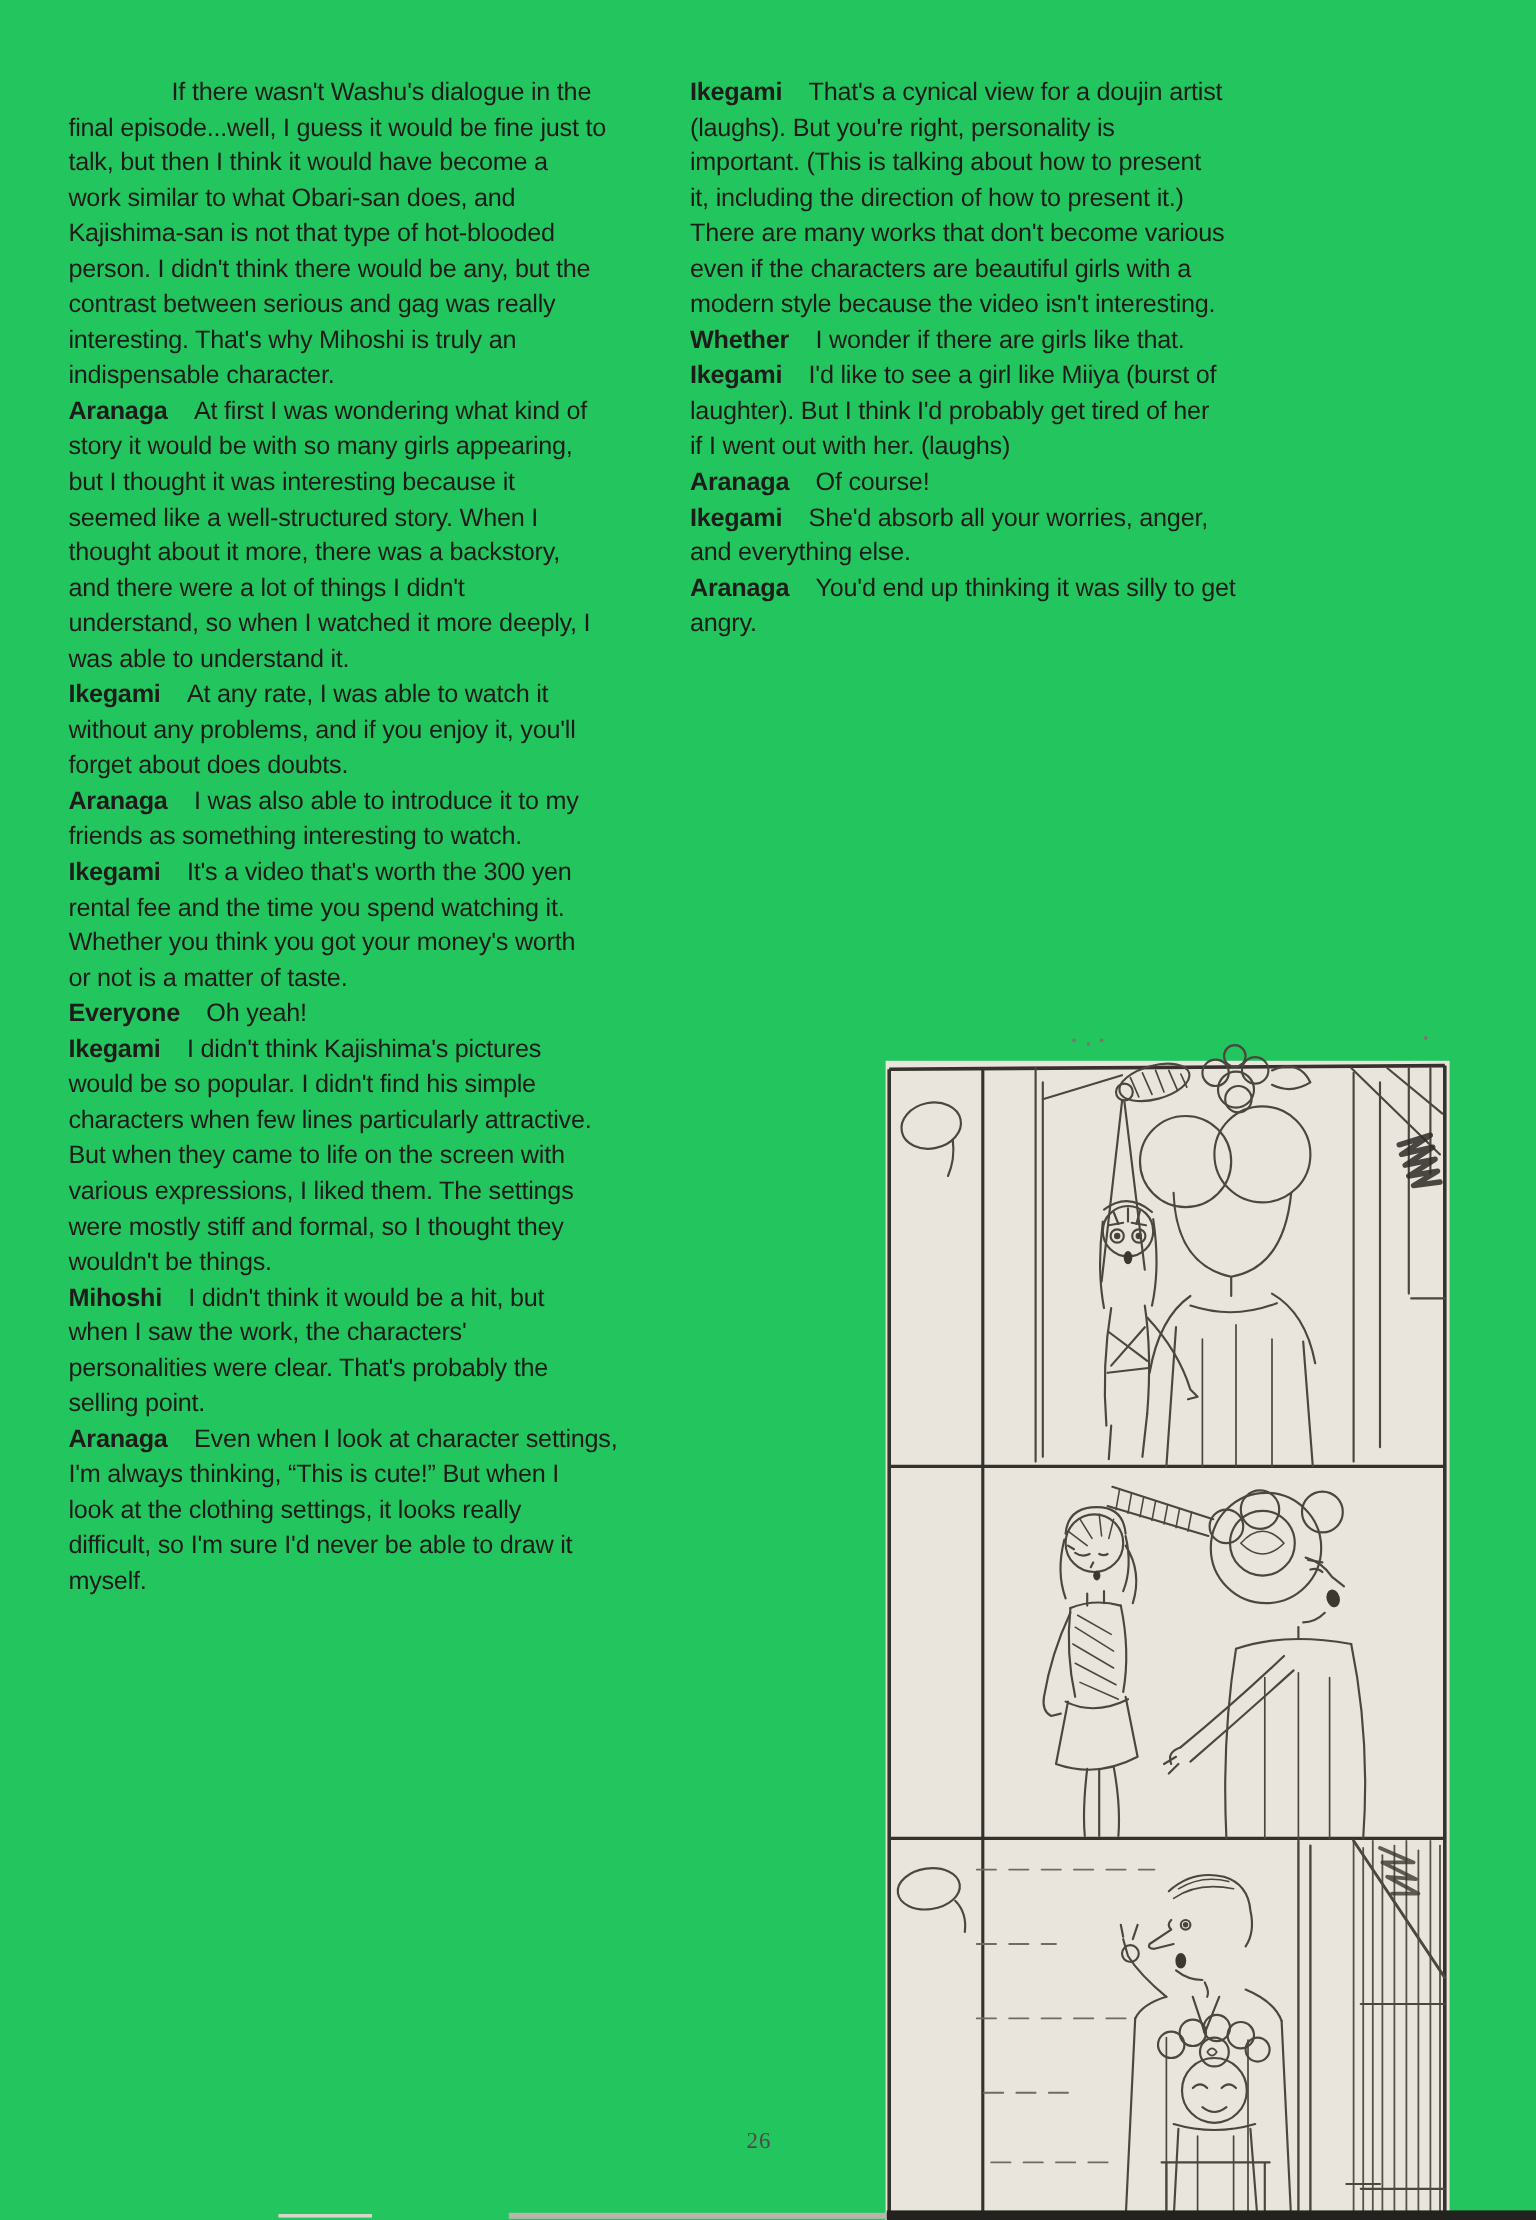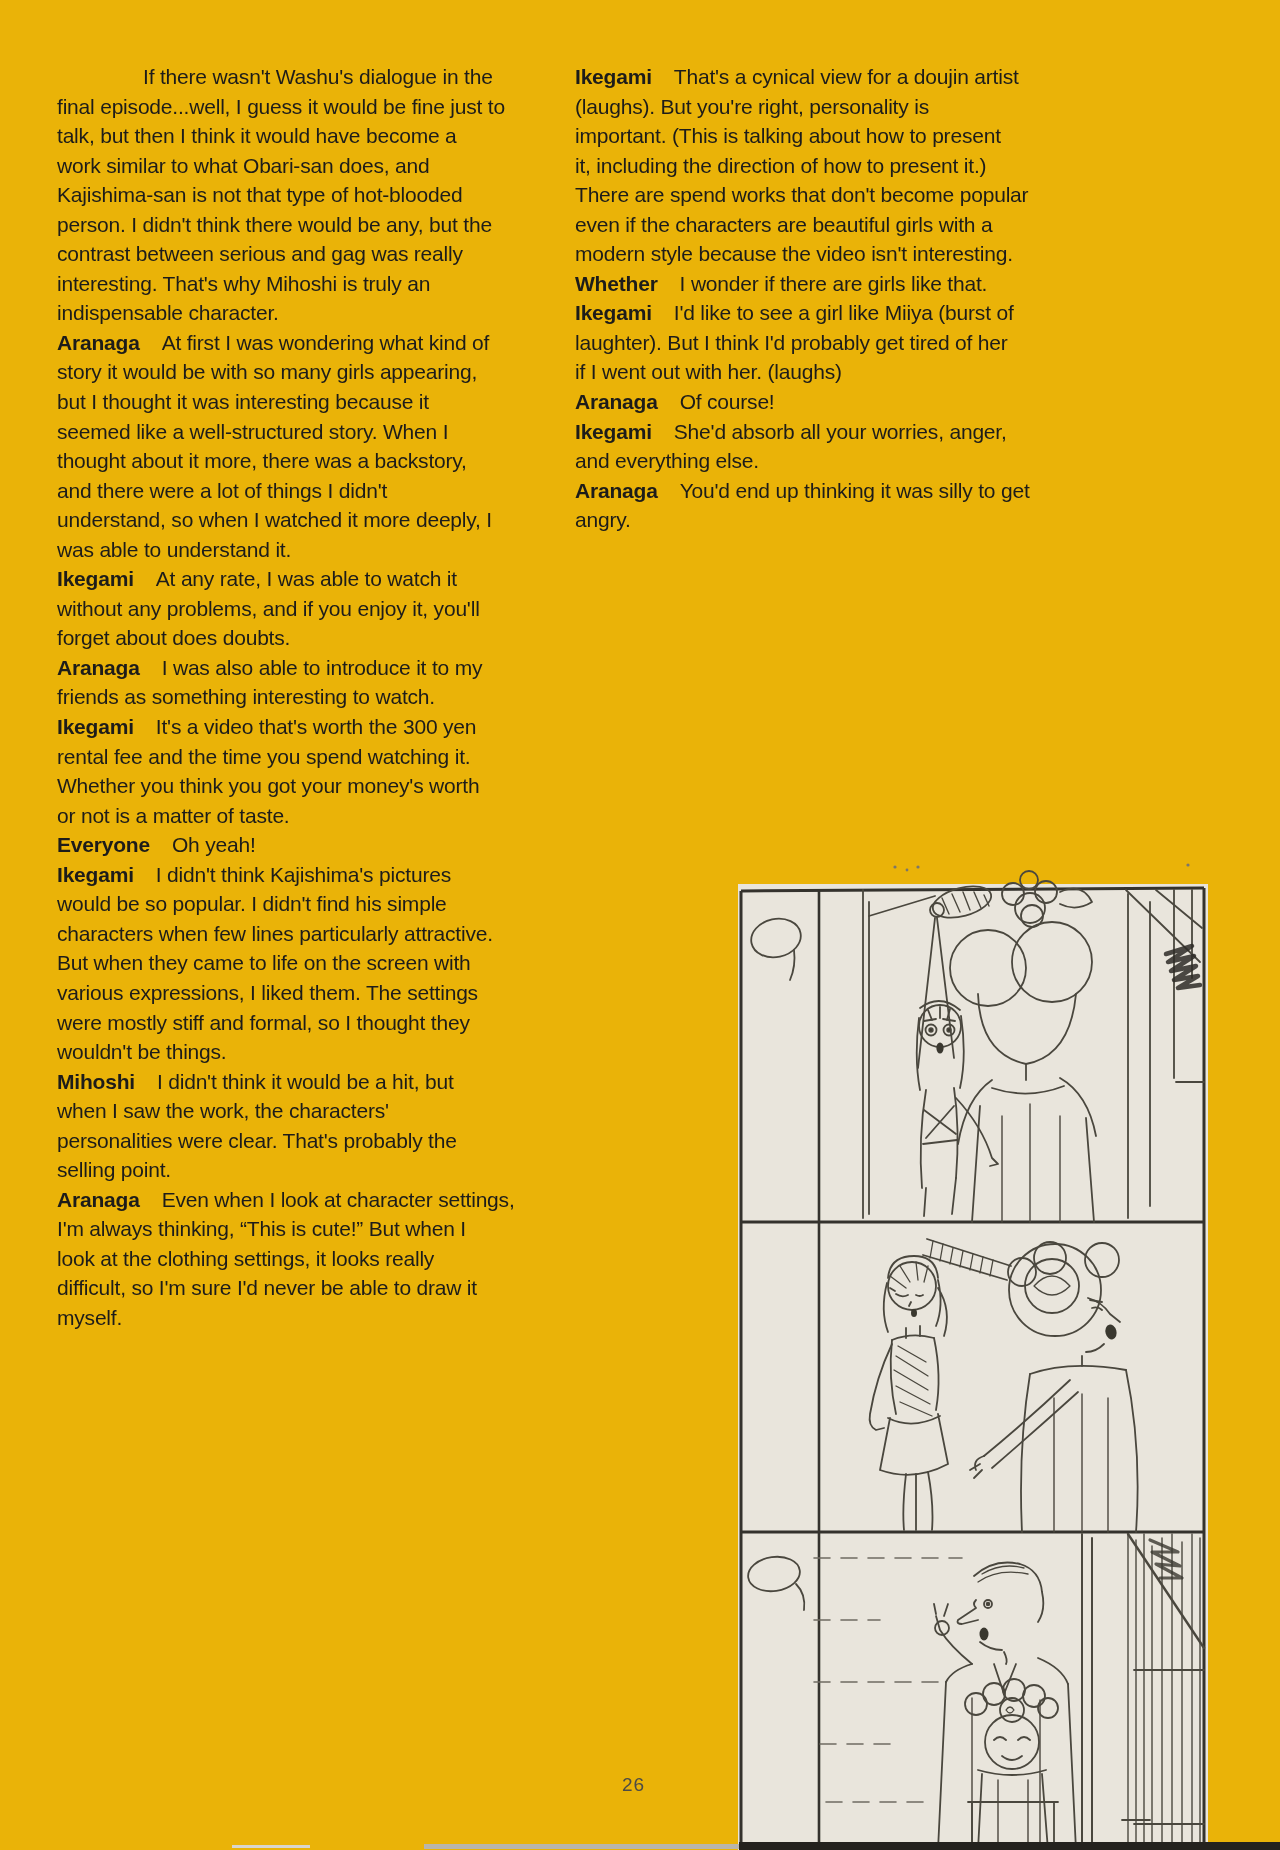--- a/index.html
+++ b/index.html
@@ -1,24 +1,24 @@
 <!DOCTYPE html>
 <html><head>
 <meta charset="utf-8">
 <style>
   html,body{margin:0;padding:0;background:#d8d5cd;}
-  .page{position:relative;width:1280px;height:1850px;background:#eab308;overflow:hidden;
+  .page{position:relative;width:1280px;height:1850px;background:#22c55e;overflow:hidden;
         font-family:"Liberation Sans",sans-serif;color:#1d1c1a;}
   .col{position:absolute;top:62px;}
   .col-left{left:57px;width:470px;}
   .col-right{left:575px;width:470px;}
   .line{white-space:nowrap;font-size:21px;line-height:29.55px;letter-spacing:-0.2px;}
   .line.indent{padding-left:86px;}
   .spk{font-weight:700;margin-right:22px;}
-  .pagenum{position:absolute;left:622px;top:1774px;font-family:Liberation Sans, sans-serif;
+  .pagenum{position:absolute;left:622px;top:1774px;font-family:Liberation Serif, serif;
            font-size:19px;color:#4c4b46;letter-spacing:1px;}
   .sketch{position:absolute;left:730px;top:858px;width:480px;height:992px;}
   .strip-dark{position:absolute;left:739px;top:1842px;width:541px;height:8px;background:#24221e;}
   .strip-faint{position:absolute;left:424px;top:1844px;width:316px;height:5px;background:#b9b5ab;}
   .strip-faint2{position:absolute;left:232px;top:1845px;width:78px;height:3px;background:#d9d5cb;}
 </style>
 </head>
 <body>
 
 <div class="page">
@@ -66,21 +66,21 @@
       <div class="line">I'm always thinking, “This is cute!” But when I</div>
       <div class="line">look at the clothing settings, it looks really</div>
       <div class="line">difficult, so I'm sure I'd never be able to draw it</div>
       <div class="line">myself.</div>
     </div>
   <div class="col col-right" id="col-right">
       <div class="line"><span class="spk">Ikegami</span>That's a cynical view for a doujin artist</div>
       <div class="line">(laughs). But you're right, personality is</div>
       <div class="line">important. (This is talking about how to present</div>
       <div class="line">it, including the direction of how to present it.)</div>
-      <div class="line">There are spend works that don't become popular</div>
+      <div class="line">There are many works that don't become various</div>
       <div class="line">even if the characters are beautiful girls with a</div>
       <div class="line">modern style because the video isn't interesting.</div>
       <div class="line"><span class="spk">Whether</span>I wonder if there are girls like that.</div>
       <div class="line"><span class="spk">Ikegami</span>I'd like to see a girl like Miiya (burst of</div>
       <div class="line">laughter). But I think I'd probably get tired of her</div>
       <div class="line">if I went out with her. (laughs)</div>
       <div class="line"><span class="spk">Aranaga</span>Of course!</div>
       <div class="line"><span class="spk">Ikegami</span>She'd absorb all your worries, anger,</div>
       <div class="line">and everything else.</div>
       <div class="line"><span class="spk">Aranaga</span>You'd end up thinking it was silly to get</div>

